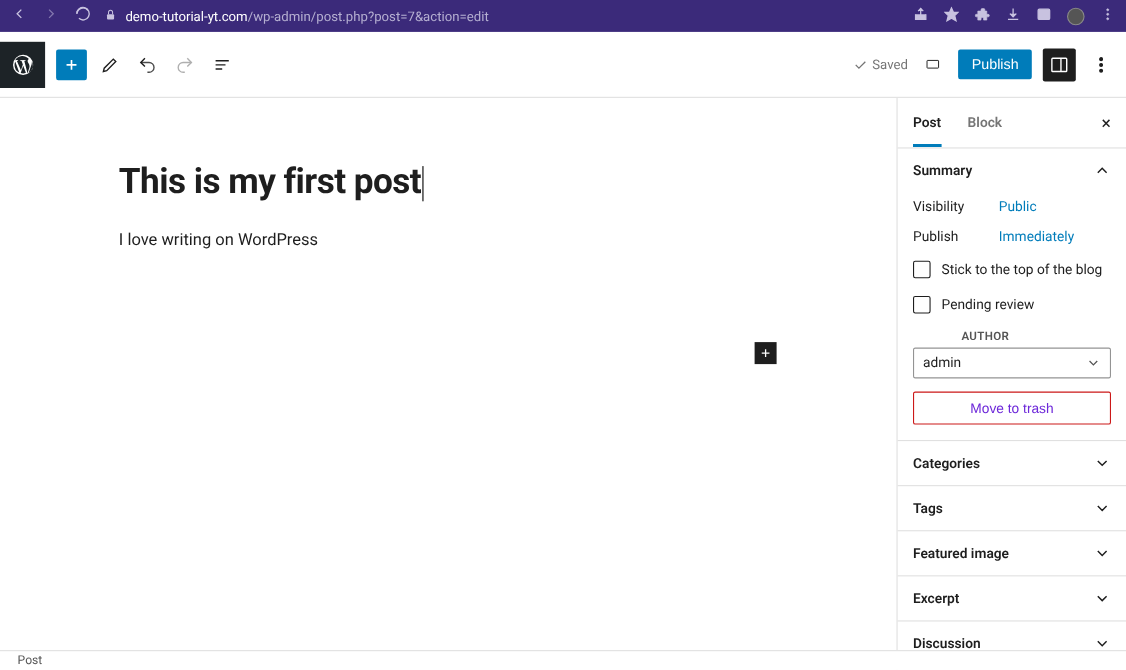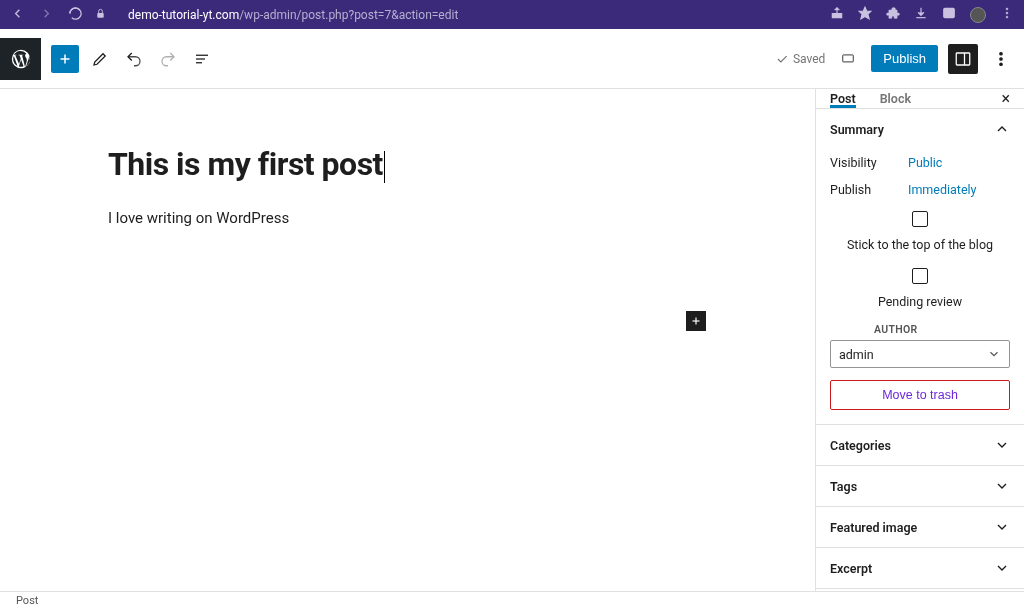--- a/index.html
+++ b/index.html
@@ -2,21 +2,21 @@
 <html><head>
 <meta charset="utf-8">
 <style>
   * { box-sizing: border-box; margin: 0; padding: 0; }
   body { font-family: -apple-system, BlinkMacSystemFont, "Segoe UI", Roboto, sans-serif; font-size: 13px; color: #1e1e1e; background: #fff; width: 1024px; height: 609px; overflow: hidden; position: relative; }
 
   
   .browser-bar { background: #3b2a7a; height: 29px; display: flex; align-items: center; padding: 0 10px; gap: 12px; color: #c8c2e0; }
   .nav-arrows { display: flex; gap: 14px; align-items: center; }
   .nav-arrows svg { width: 15px; height: 15px; stroke: #c8c2e0; fill: none; stroke-width: 2; }
-  .url-bar { display: flex; align-items: center; gap: 22px; font-size: 12px; color: #ddd; }
+  .url-bar { display: flex; align-items: center; gap: 8px; font-size: 12px; color: #ddd; }
   .url-grey { color: #b5afd1; }
   .url-white { color: #fff; }
   .browser-right { margin-left: auto; display: flex; gap: 14px; align-items: center; }
   .browser-right svg { width: 14px; height: 14px; stroke: #c8c2e0; fill: #c8c2e0; }
   .avatar-dot { width: 16px; height: 16px; border-radius: 50%; background: #555; border:1px solid #888; }
 
   
   .editor-bar { height: 60px; display: flex; align-items: center; border-bottom: 1px solid #e0e0e0; }
   .wp-logo { width: 41px; height: 42px; background: #1d2327; display: flex; align-items: center; justify-content: center; }
   .wp-logo svg { width: 22px; height: 22px; fill: #fff; }
@@ -50,21 +50,21 @@
   .tab.active { color: #1e1e1e; box-shadow: inset 0 -3px 0 #007cba; }
   .tabs-close { margin-left: auto; font-size: 16px; color: #1e1e1e; }
 
   .panel { border-bottom: 1px solid #e0e0e0; }
   .panel-header { display: flex; align-items: flex-end; justify-content: space-between; padding: 12px 14px; font-weight: 600; cursor: pointer; }
   .panel-header svg { width: 16px; height: 16px; stroke: #1e1e1e; fill: none; stroke-width: 2; }
   .panel-body { padding: 0 14px 14px 14px; }
   .row { display: flex; padding: 6px 0; font-size: 12.5px; }
   .row-label { width: 78px; color: #1e1e1e; }
   .row-value { color: #007cba; flex: 1; }
-  .checkbox-row { display: flex; align-items: center; gap: 10px; padding: 8px 0; flex-direction: column; }
+  .checkbox-row { display: flex; align-items: center; gap: 10px; padding: 8px 0; }
   .chk { width: 16px; height: 16px; border: 1.5px solid #1e1e1e; border-radius: 2px; }
   .field-label { font-size: 10.5px; font-weight: 600; letter-spacing: 0.3px; color: #555; text-transform: uppercase; margin-top: 6px; margin-bottom: 4px; margin-left: 44px; }
   .select { border: 1px solid #949494; border-radius: 2px; height: 28px; display: flex; align-items: center; justify-content: space-between; padding: 0 8px; font-size: 12.5px; }
   .trash-btn { border: 1px solid #cc1818; color: #6d28d9; background: #fff; width: 100%; height: 30px; border-radius: 2px; margin-top: 12px; font-size: 12.5px; }
 
   
   .status-bar { position: absolute; bottom: 0; left: 0; right: 0; height: 18px; border-top: 1px solid #e0e0e0; padding: 2px 16px; font-size: 11px; color: #555; background: #fff; }
 </style>
 </head>
 <body>

